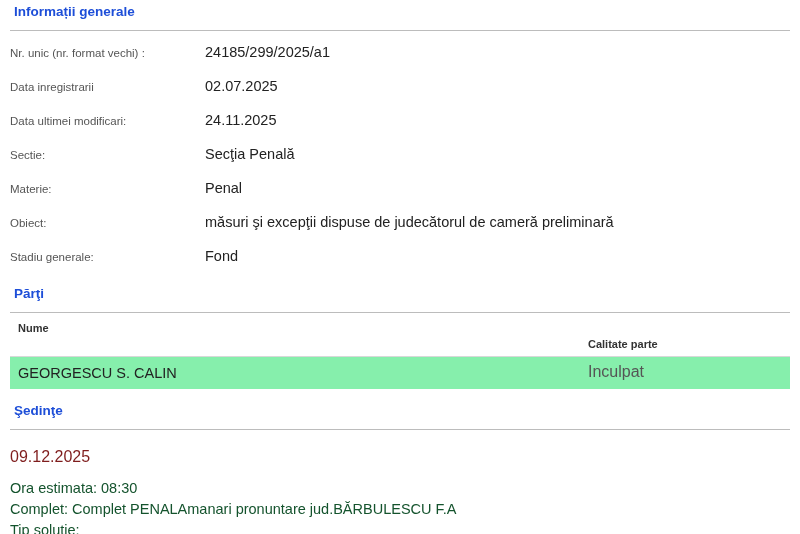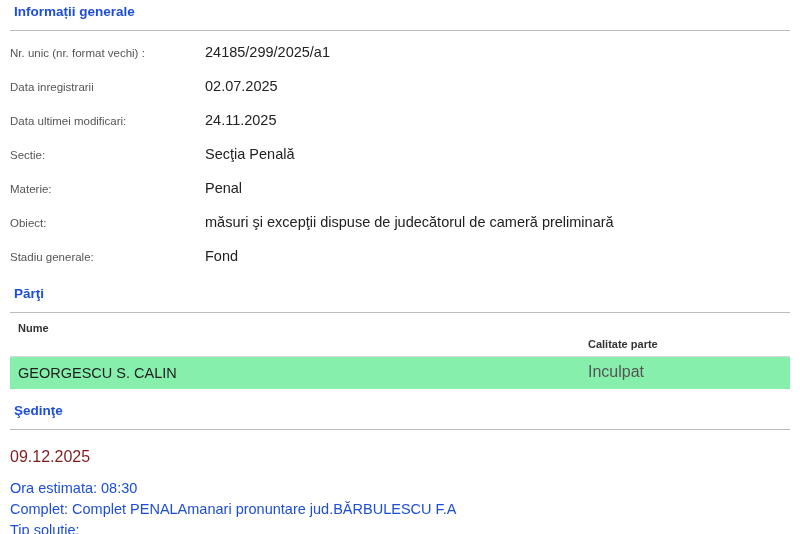--- a/index.html
+++ b/index.html
@@ -82,21 +82,21 @@
     color: #555555;
   }
   
   .hearing-date {
     color: #7f1d1d;
     font-size: 16px;
     padding: 18px 0 12px 0;
   }
   .hearing-line {
     font-size: 14.5px;
-    color: #1d4ed8;
+    color: #14532d;
     line-height: 21px;
   }
   .title-spacer { height: 10px; }
 </style>
 </head>
 <body>
 
 <div class="page">
 
   <div>

